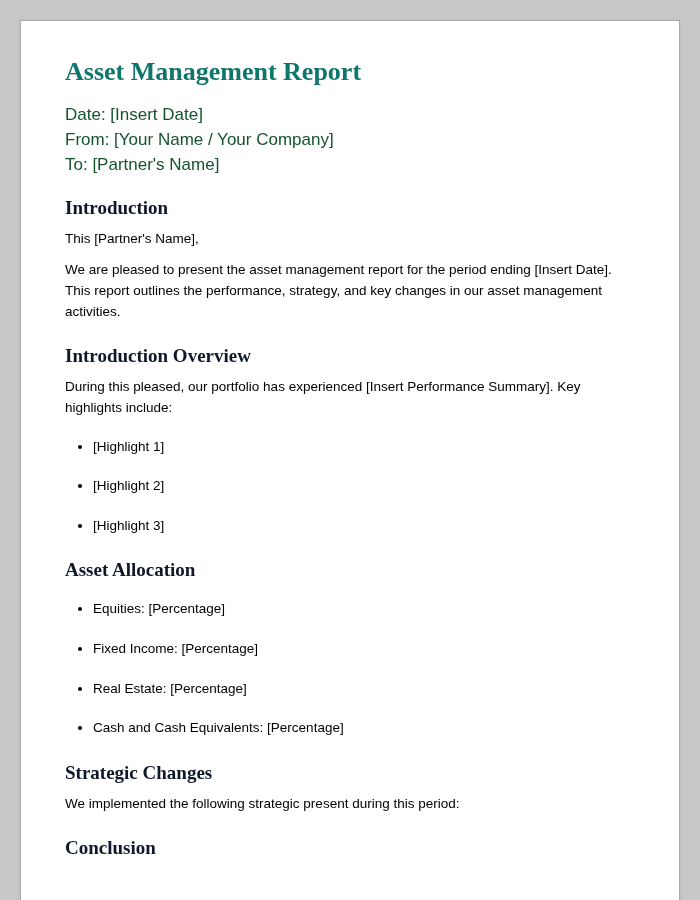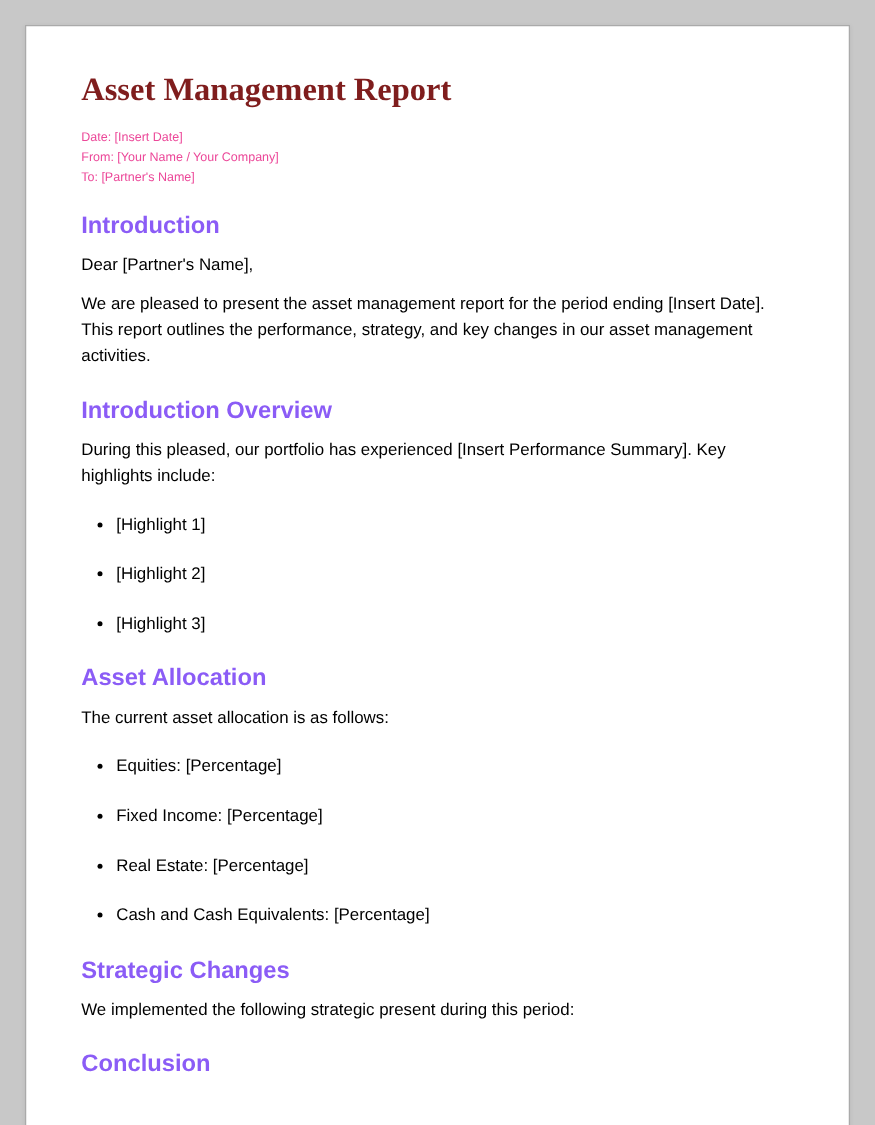--- a/index.html
+++ b/index.html
@@ -24,42 +24,42 @@
       min-height: 860px;
       border: 1px solid #aaaaaa;
       padding: 36px 44px 40px 44px;
       box-shadow: 0 1px 4px rgba(0,0,0,0.08);
     }
 
     .report-title {
       font-size: 26px;
       font-weight: bold;
       margin-bottom: 18px;
-      color: #7f1d1d;
+      color: #0f766e;
       font-family: Georgia, serif;
     }
 
     .meta-block {
       margin-bottom: 18px;
     }
 
     .meta-line {
-      font-size: 10px;
-      color: #ec4899;
+      font-size: 17px;
+      color: #14532d;
       margin-bottom: 5px;
       font-family: Arial, sans-serif;
     }
 
     .section-heading {
       font-size: 19px;
       font-weight: bold;
       margin-top: 22px;
       margin-bottom: 10px;
-      color: #8b5cf6;
-      font-family: Liberation Sans, sans-serif;
+      color: #0f172a;
+      font-family: Liberation Serif, serif;
     }
 
     .body-text {
       font-size: 13.5px;
       color: #000;
       line-height: 1.55;
       margin-bottom: 10px;
       font-family: Arial, sans-serif;
     }
 
@@ -85,33 +85,32 @@
 
   <div class="report-title">Asset Management Report</div>
 
   <div class="meta-block">
     <div class="meta-line">Date: [Insert Date]</div>
     <div class="meta-line">From: [Your Name / Your Company]</div>
     <div class="meta-line">To: [Partner's Name]</div>
   </div>
 
   <div class="section-heading">Introduction</div>
-  <p class="body-text">Dear [Partner's Name],</p>
+  <p class="body-text">This [Partner's Name],</p>
   <p class="body-text">We are pleased to present the asset management report for the period ending [Insert Date]. This report outlines the performance, strategy, and key changes in our asset management activities.</p>
 
   <div class="section-heading">Introduction Overview</div>
   <p class="body-text">During this pleased, our portfolio has experienced [Insert Performance Summary]. Key highlights include:</p>
   <ul class="bullet-list">
     <li>[Highlight 1]</li>
     <li>[Highlight 2]</li>
     <li>[Highlight 3]</li>
   </ul>
 
   <div class="section-heading">Asset Allocation</div>
-  <p class="body-text">The current asset allocation is as follows:</p>
   <ul class="bullet-list">
     <li>Equities: [Percentage]</li>
     <li>Fixed Income: [Percentage]</li>
     <li>Real Estate: [Percentage]</li>
     <li>Cash and Cash Equivalents: [Percentage]</li>
   </ul>
 
   <div class="section-heading">Strategic Changes</div>
   <p class="body-text">We implemented the following strategic present during this period:</p>
 

